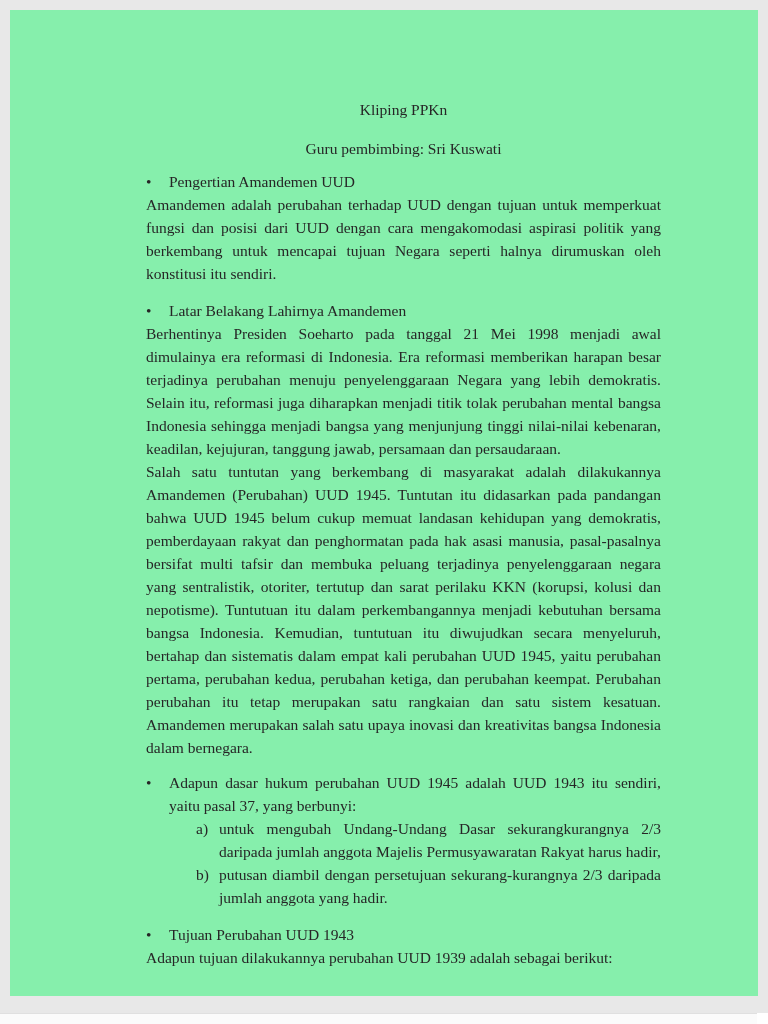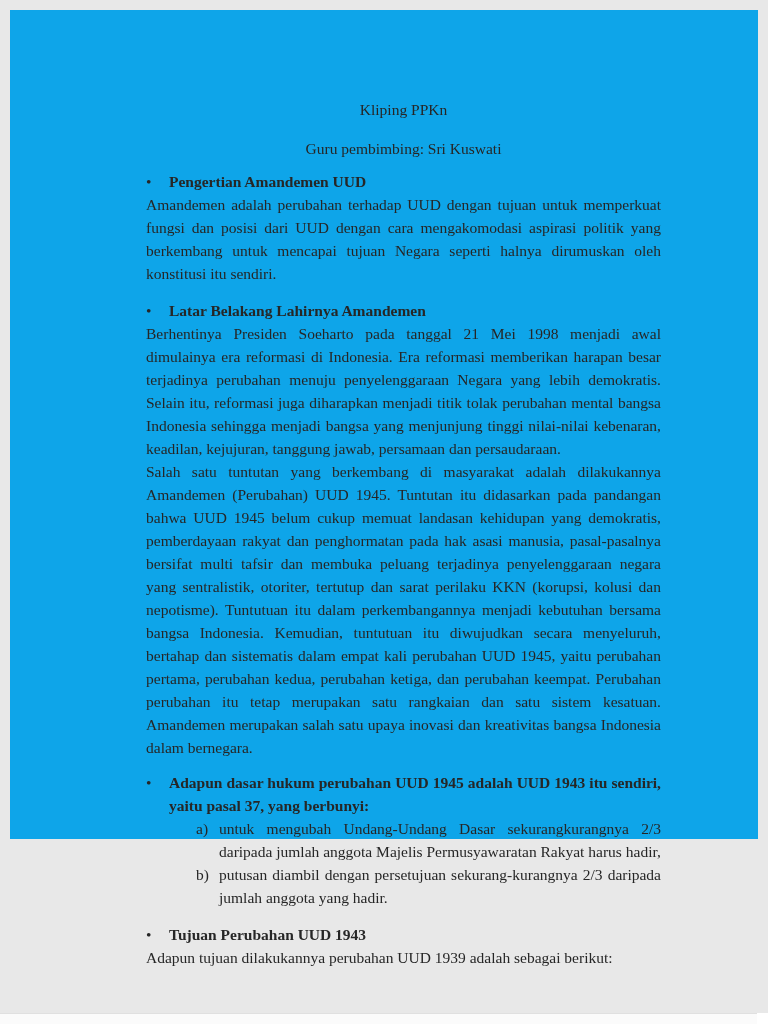--- a/index.html
+++ b/index.html
@@ -12,22 +12,22 @@
   .viewer {
     position: relative;
     width: 768px;
     height: 1024px;
   }
   .page {
     position: absolute;
     left: 10px;
     top: 10px;
     width: 748px;
-    height: 829px;
-    background: #0ea5e9;
+    height: 986px;
+    background: #86efac;
   }
   .content {
     padding: 88px 97px 0 136px;
     color: #262626;
     font-size: 15.5px;
     line-height: 23px;
   }
   .center-line {
     text-align: center;
     margin-bottom: 16px;
@@ -41,21 +41,20 @@
   .bullet-row {
     display: flex;
     align-items: flex-start;
   }
   .bullet-row .bullet {
     width: 23px;
     flex: 0 0 23px;
   }
   .bullet-row .bullet-text {
     flex: 1;
-    font-weight: bold;
   }
   .bullet-row.heading { margin-top: 14px; margin-bottom: 0; }
   .bullet-row.first-heading { margin-top: 0; }
   .bullet-row.spaced { margin-top: 12px; }
   .bullet-row .bullet-text.justify { text-align: justify; }
   .letter-row {
     display: flex;
     align-items: flex-start;
     margin-left: 50px;
   }

